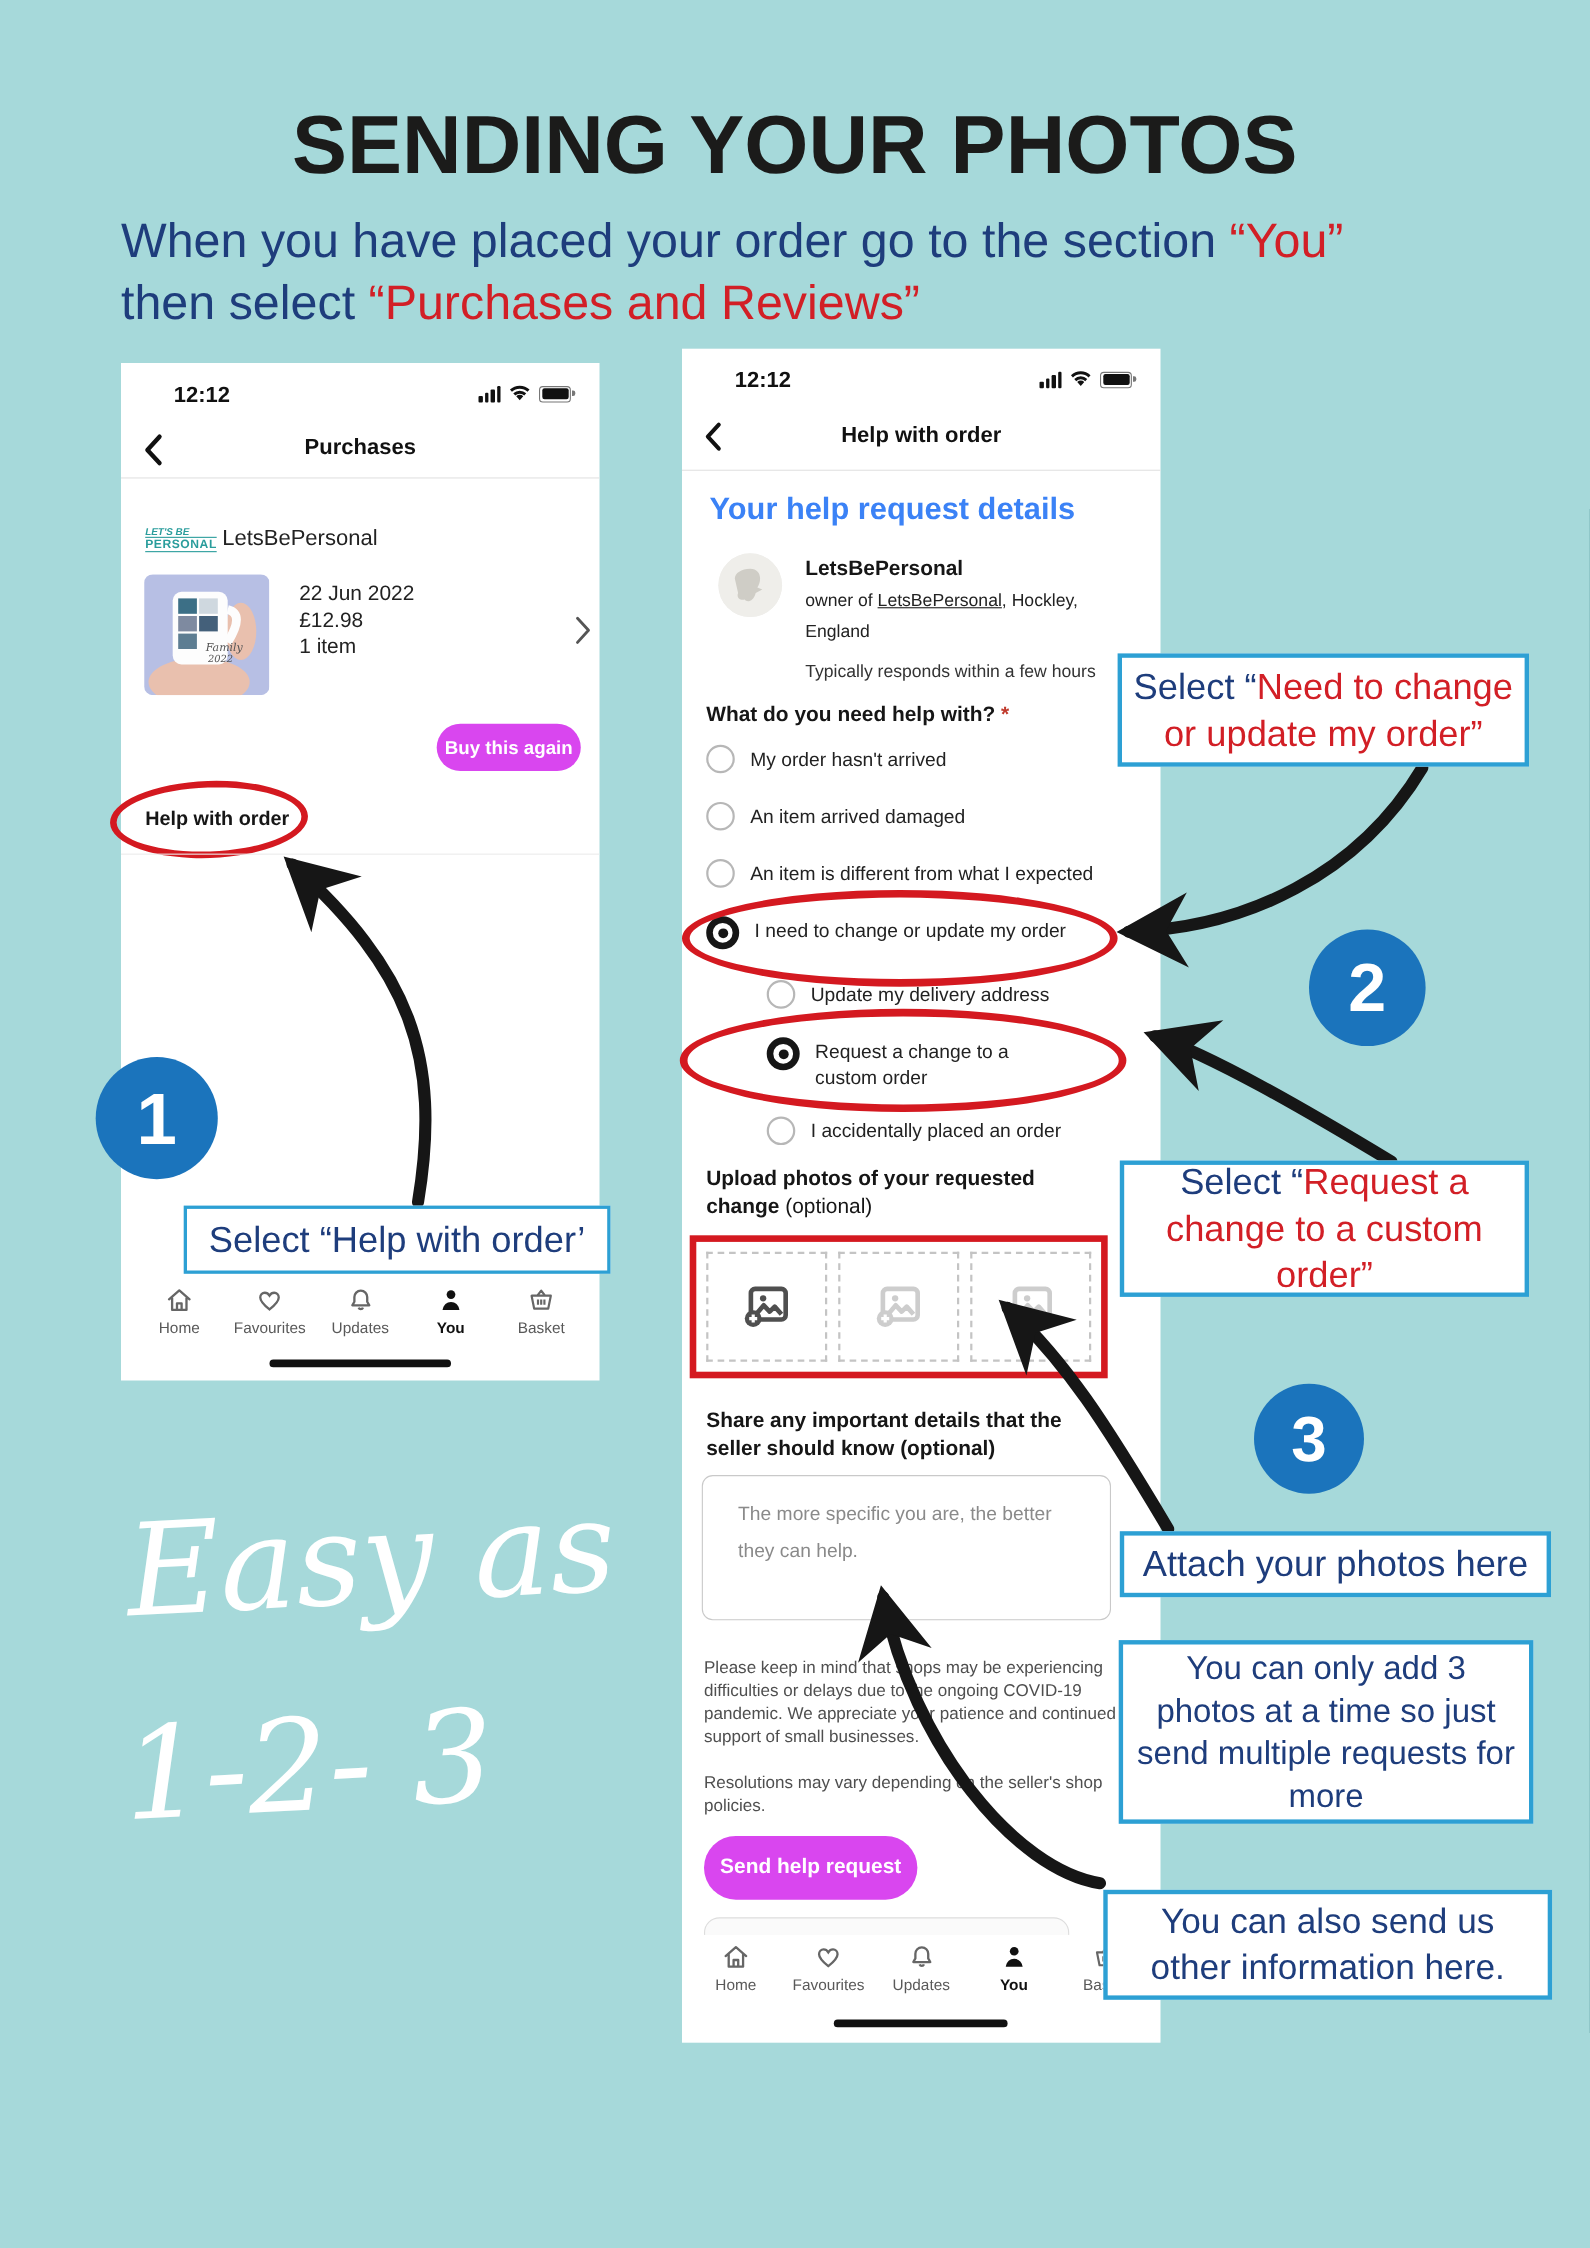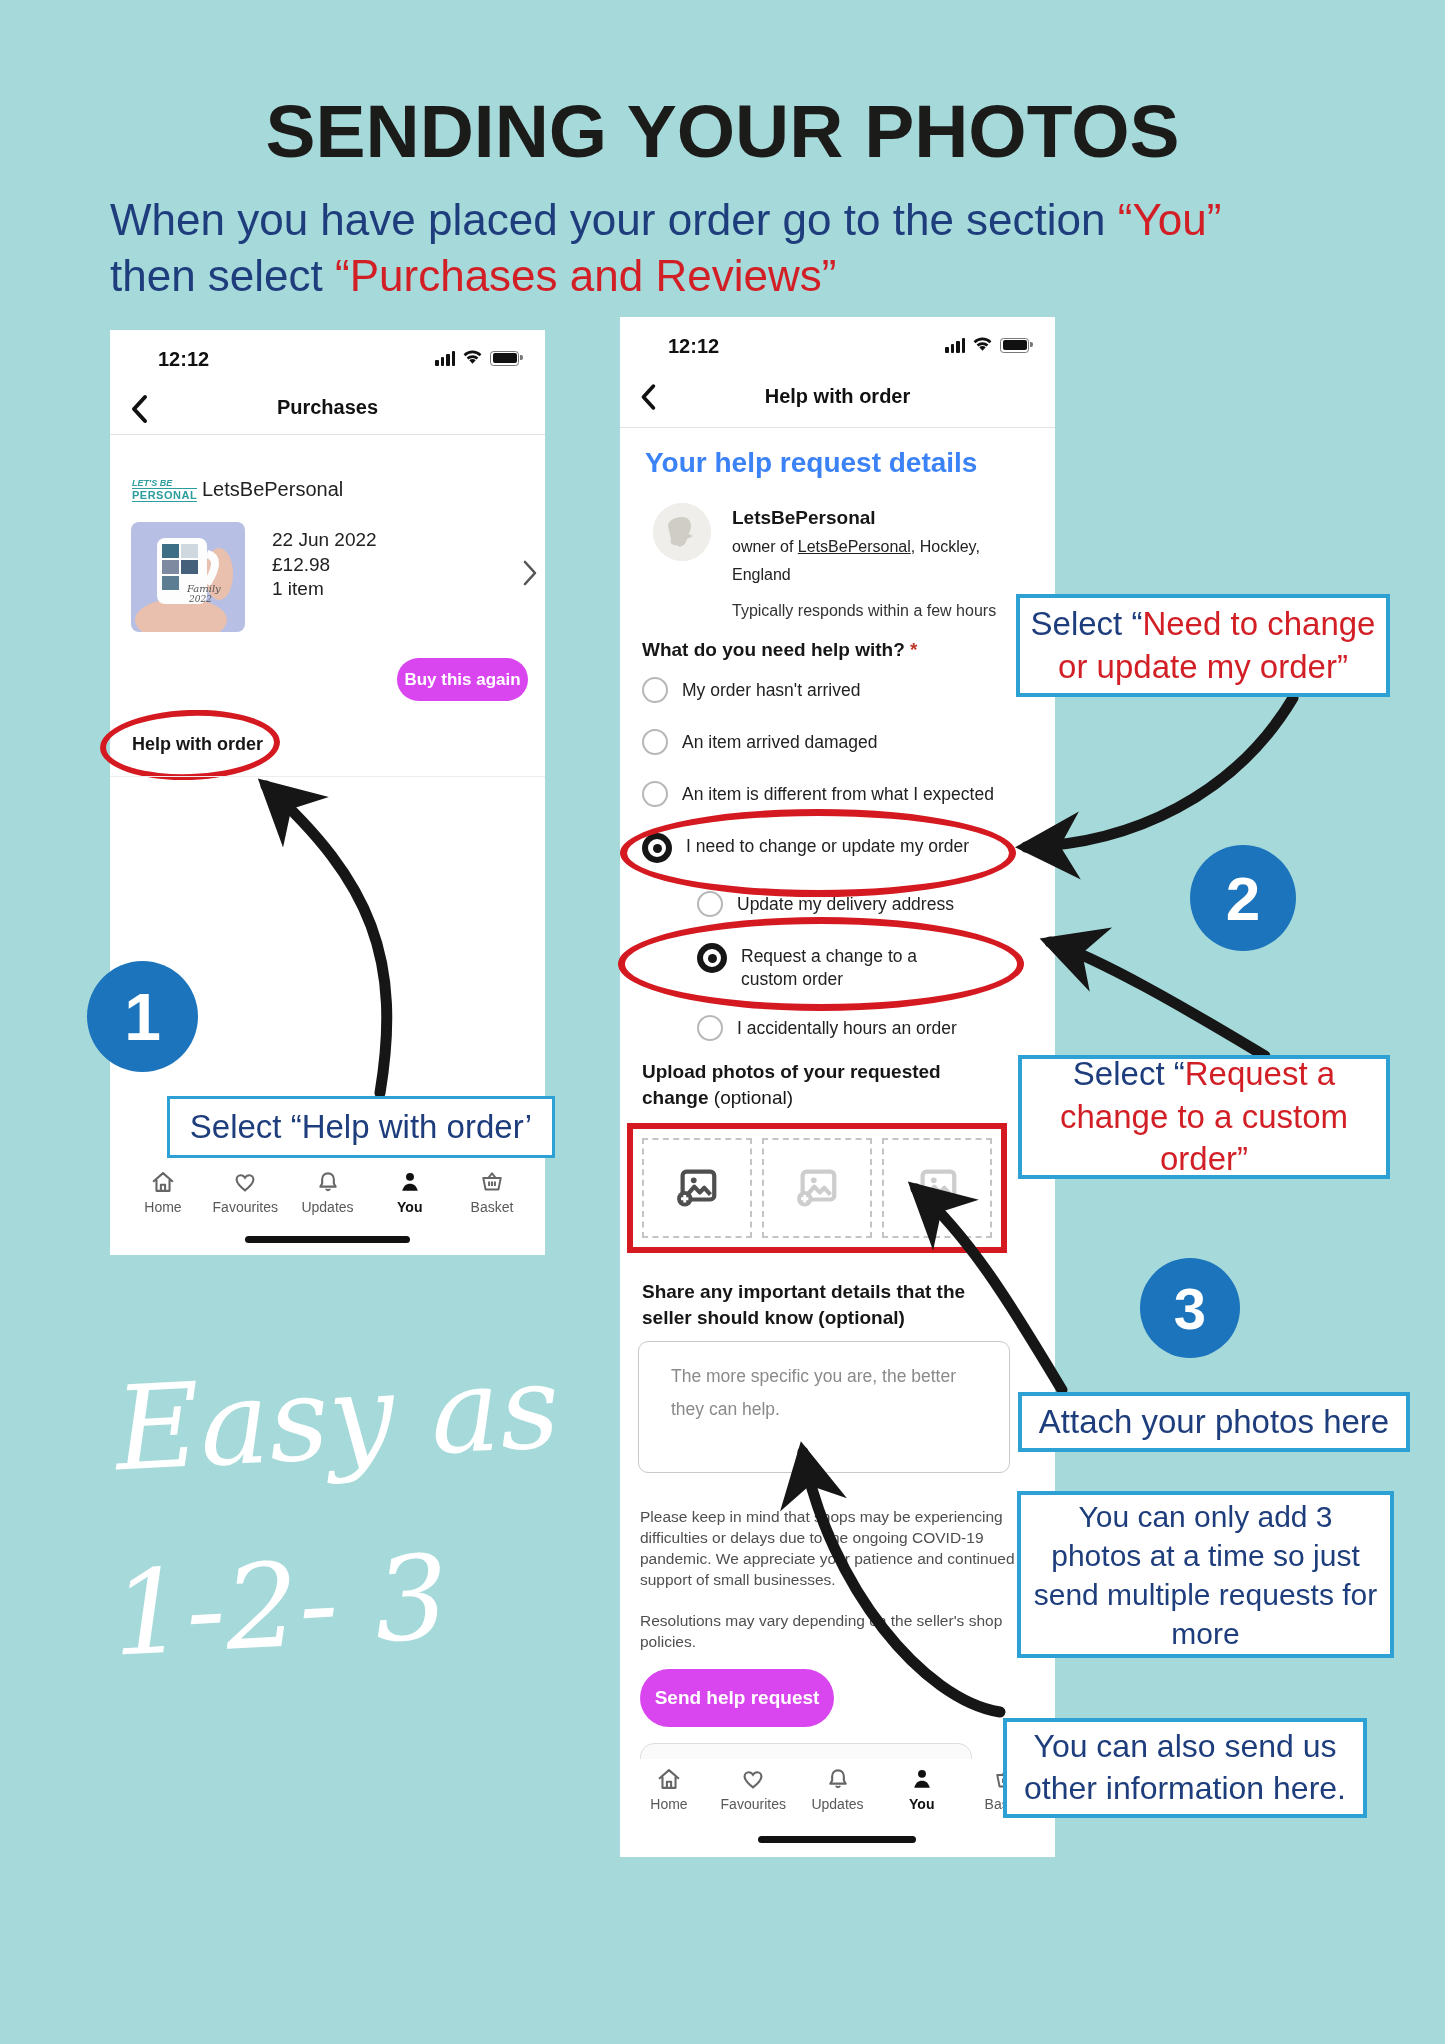--- a/index.html
+++ b/index.html
@@ -264,21 +264,21 @@
     <div class="opt" style="left:77px;top:574px;width:320px;">
       <span class="radio"></span>
       <span class="olabel">Update my delivery address</span>
     </div>
     <div class="opt" style="left:77px;top:626px;width:300px;">
       <span class="radio sel"></span>
       <span class="olabel" style="width:225px;">Request a change to a custom order</span>
     </div>
     <div class="opt" style="left:77px;top:698px;width:320px;">
       <span class="radio"></span>
-      <span class="olabel">I accidentally hours an order</span>
+      <span class="olabel">I accidentally placed an order</span>
     </div>
 
     <div class="redellipse" style="left:0px;top:492px;width:382px;height:74px;border-width:7px;"></div>
     <div class="redellipse" style="left:-2px;top:600px;width:392px;height:80px;border-width:7px;"></div>
 
     <div class="abs sectlabel" style="left:22px;top:742px;width:350px;">
       <span>Upload photos of your requested change</span><span class="optional"> (optional)</span>
     </div>
     <div class="redbox" style="left:7px;top:806px;width:380px;height:130px;">
       <div class="upcell">
@@ -382,18 +382,18 @@
   </div>
 
   <div class="callout" style="left:1018px;top:1055px;width:372px;height:124px;font-size:33px;">
     <span><span class="navy">Select “</span><span class="red">Request a change to a custom order”</span></span>
   </div>
 
   <div class="callout" style="left:1018px;top:1392px;width:392px;height:60px;font-size:33px;">Attach your photos here</div>
 
   <div class="callout" style="left:1017px;top:1491px;width:377px;height:167px;font-size:30px;">You can only add 3 photos at a time so just send multiple requests for more</div>
 
-  <div class="callout" style="left:1003px;top:1718px;width:364px;height:100px;font-size:32px;">You can also send us other information here.</div>
+  <div class="callout" style="left:1003px;top:1718px;width:408px;height:100px;font-size:32px;">You can also send us other information here.</div>
 
   <div class="easy" style="left:115px;top:1360px;">Easy as</div>
   <div class="easy" style="left:112px;top:1548px;">1-2- 3</div>
 
 </div>
 
 </body></html>

